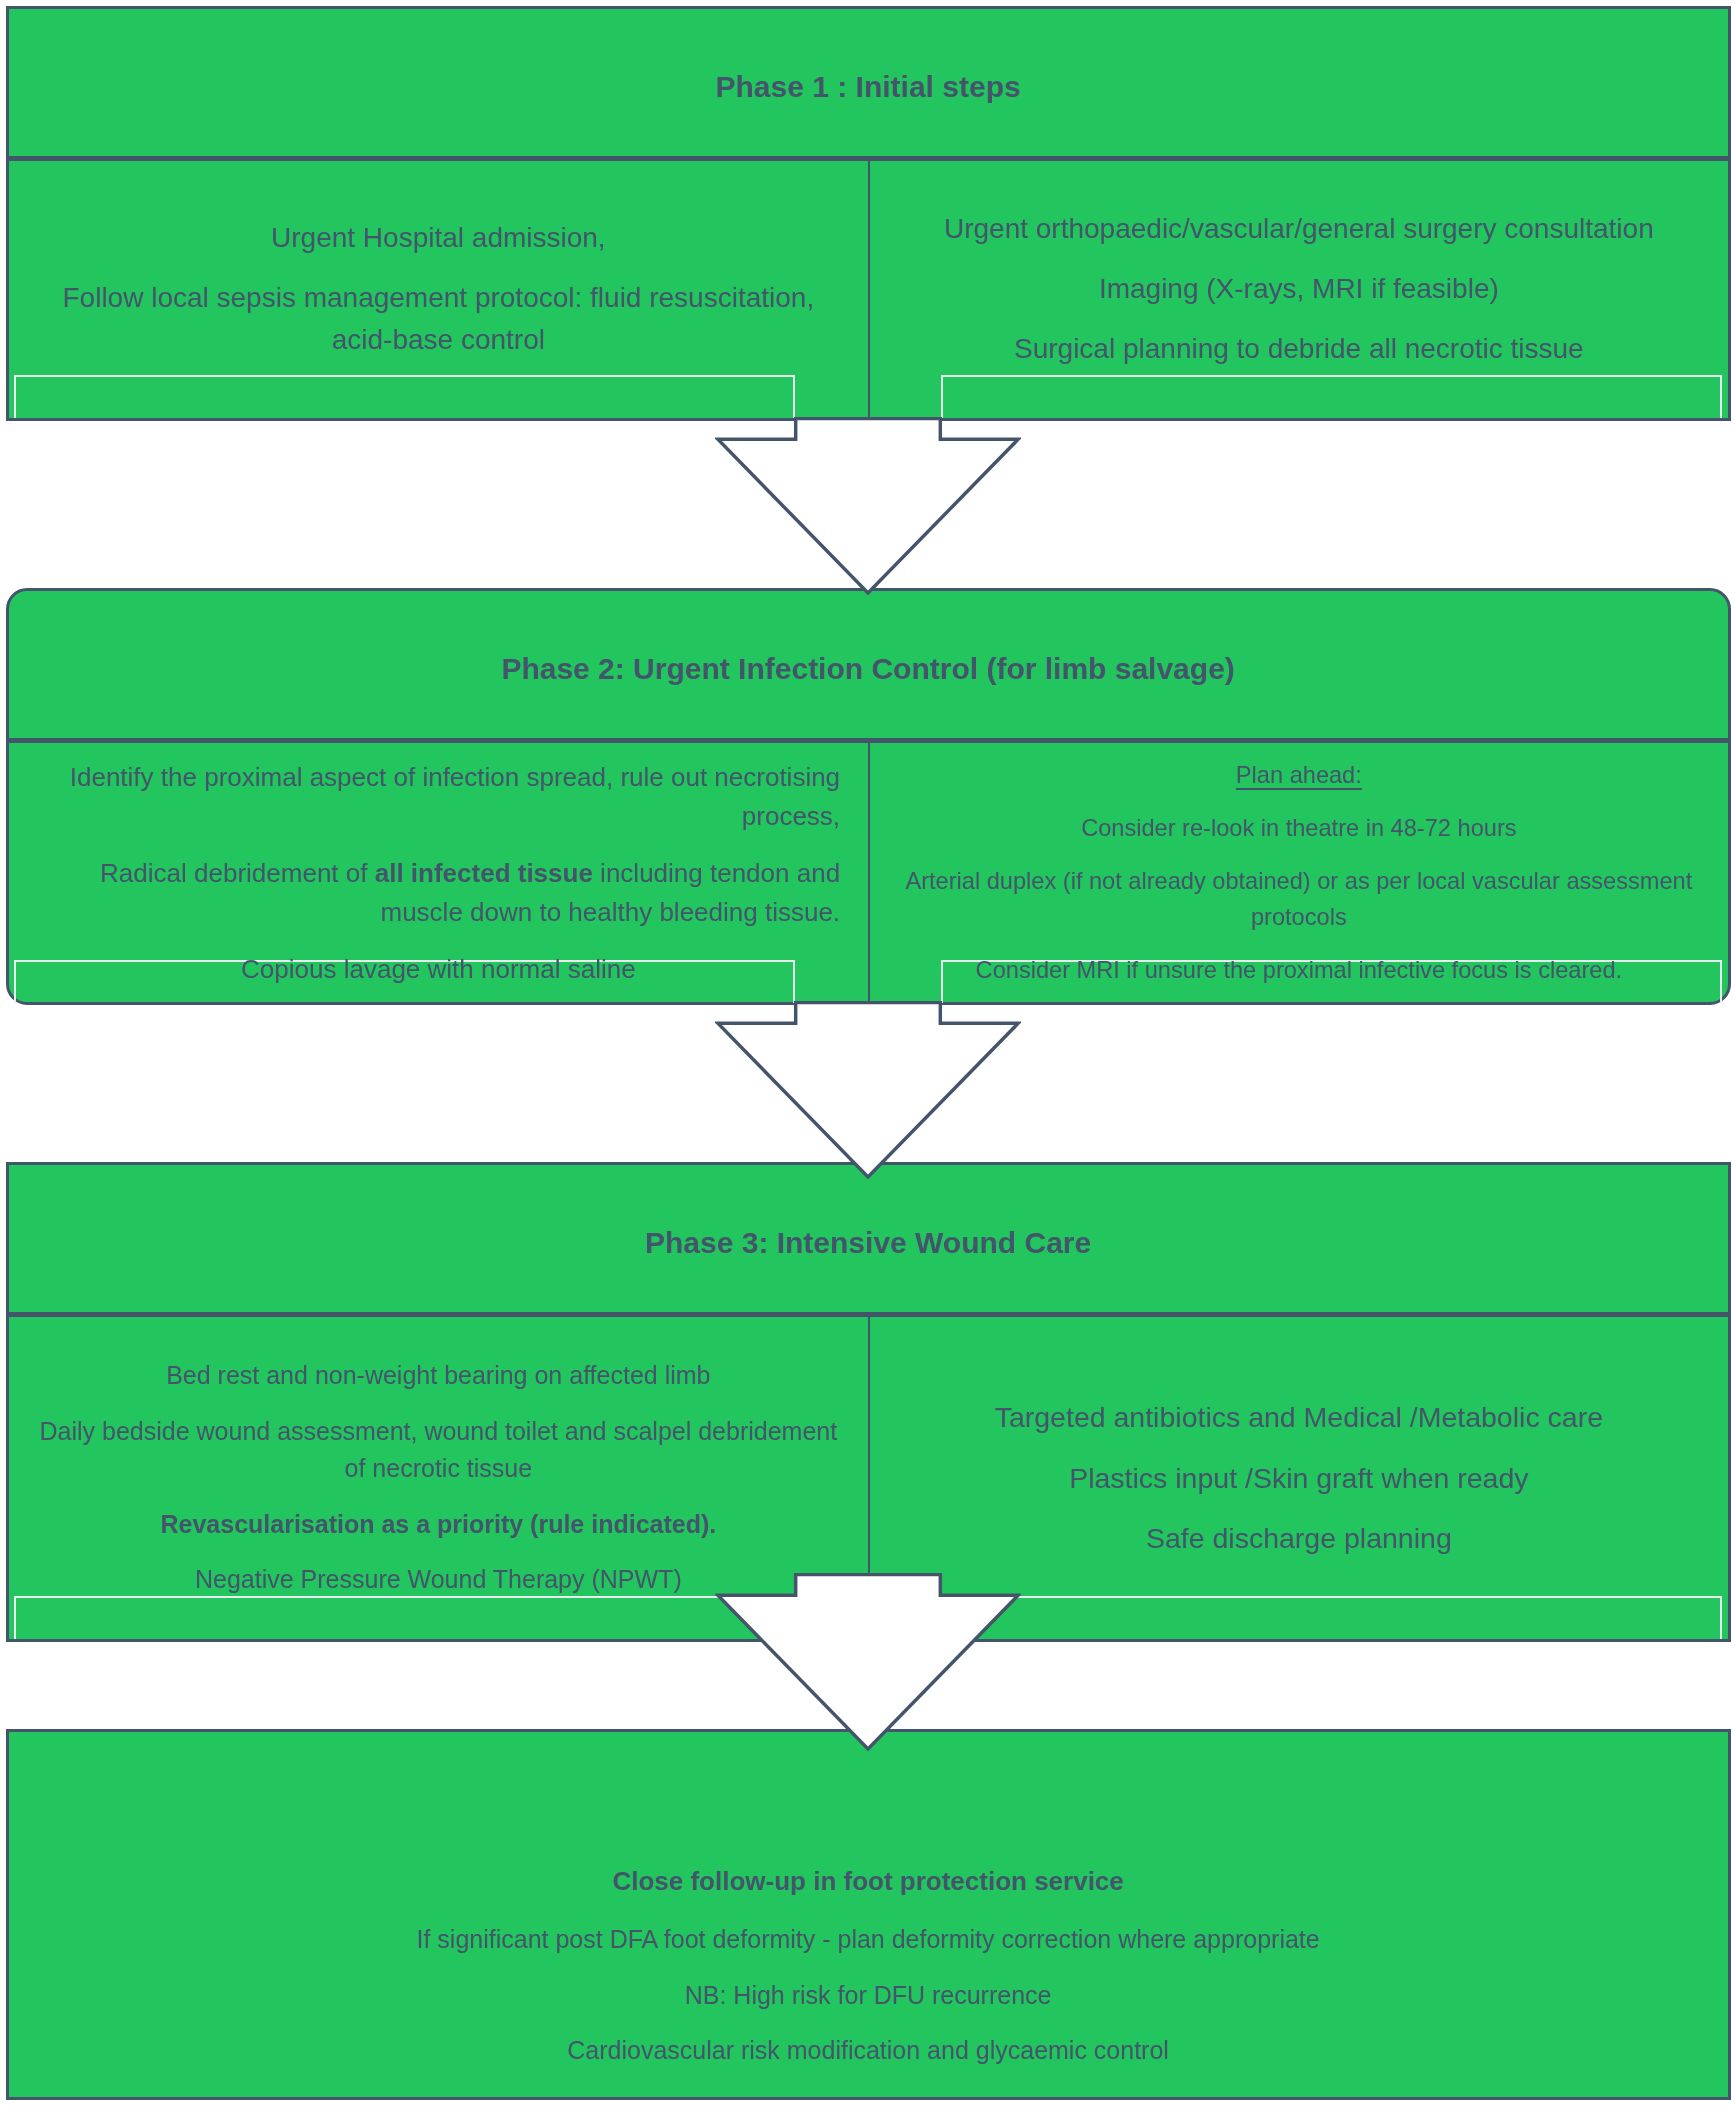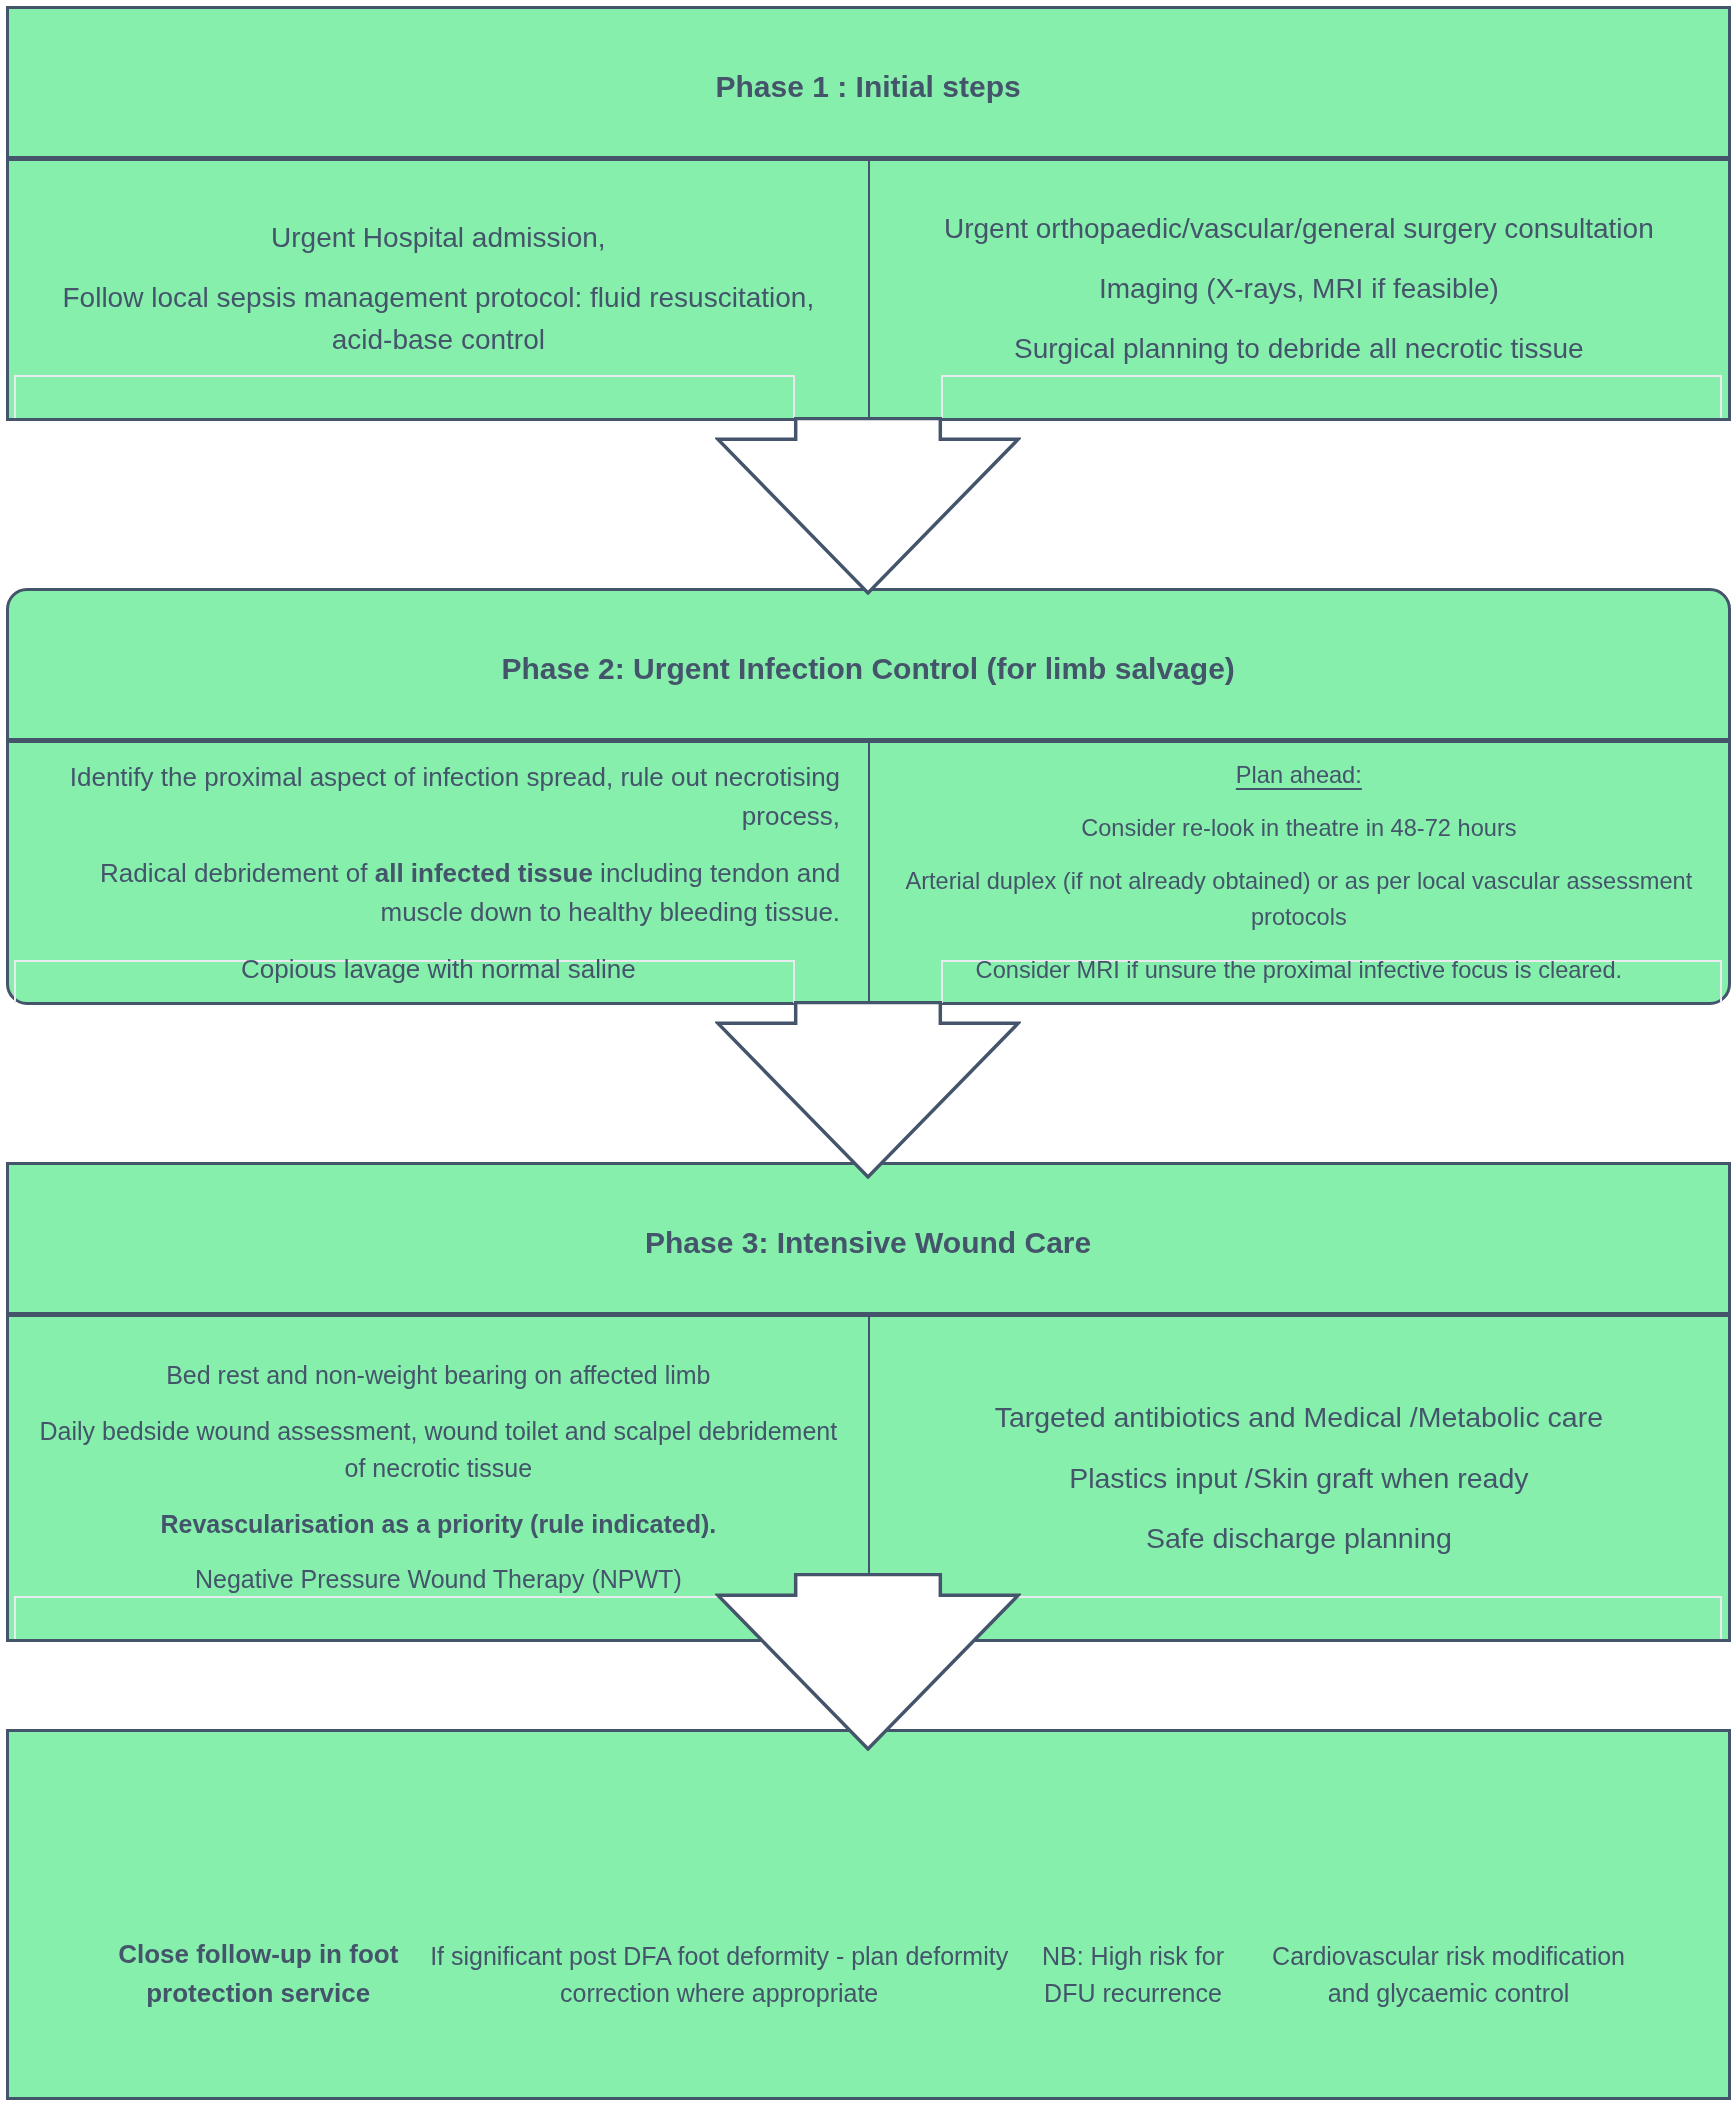--- a/index.html
+++ b/index.html
@@ -12,21 +12,21 @@
     width: 1736px;
     height: 2108px;
     font-family: "Liberation Sans", sans-serif;
     color: #44546A;
     overflow: hidden;
   }
   .phase-box {
     position: absolute;
     left: 5.6px;
     width: 1725px;
-    background: #86efac;
+    background: #22c55e;
     border: 3.5px solid #44546A;
     box-sizing: border-box;
     display: flex;
     flex-direction: column;
     z-index: 1;
   }
   #phase1-box { top: 5.6px;    height: 415px; }
   #phase2-box { top: 588px;  height: 417px; border-radius: 21px; }
   #phase3-box { top: 1162px; height: 480px; }
   #footer-box { top: 1729px; height: 371px; }
@@ -96,20 +96,21 @@
     z-index: 10;
   }
   #arrow-1 { top: 417px; }
   #arrow-2 { top: 1001px; }
   #arrow-3 { top: 1573px; }
 
   
   #footer-box .footer-inner {
     flex: 1 1 auto;
     display: flex;
+    flex-direction: column;
     align-items: center;
     text-align: center;
     padding: 89px 83px 0 83px;
     box-sizing: border-box;
     margin-top: 32px;
   }
   #footer-box p { margin: 9px 0; line-height: 1.5; font-size: 25px; }
   #footer-box .footer-title { font-weight: bold; font-size: 26px; margin-bottom: 11px; }
 </style>
 </head>

